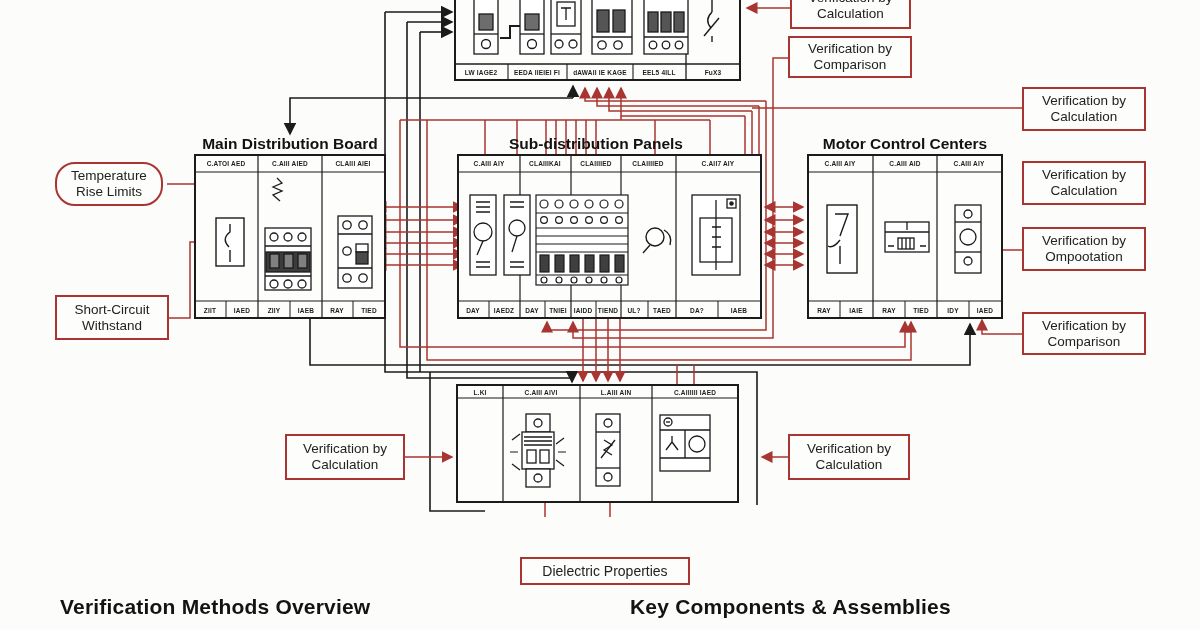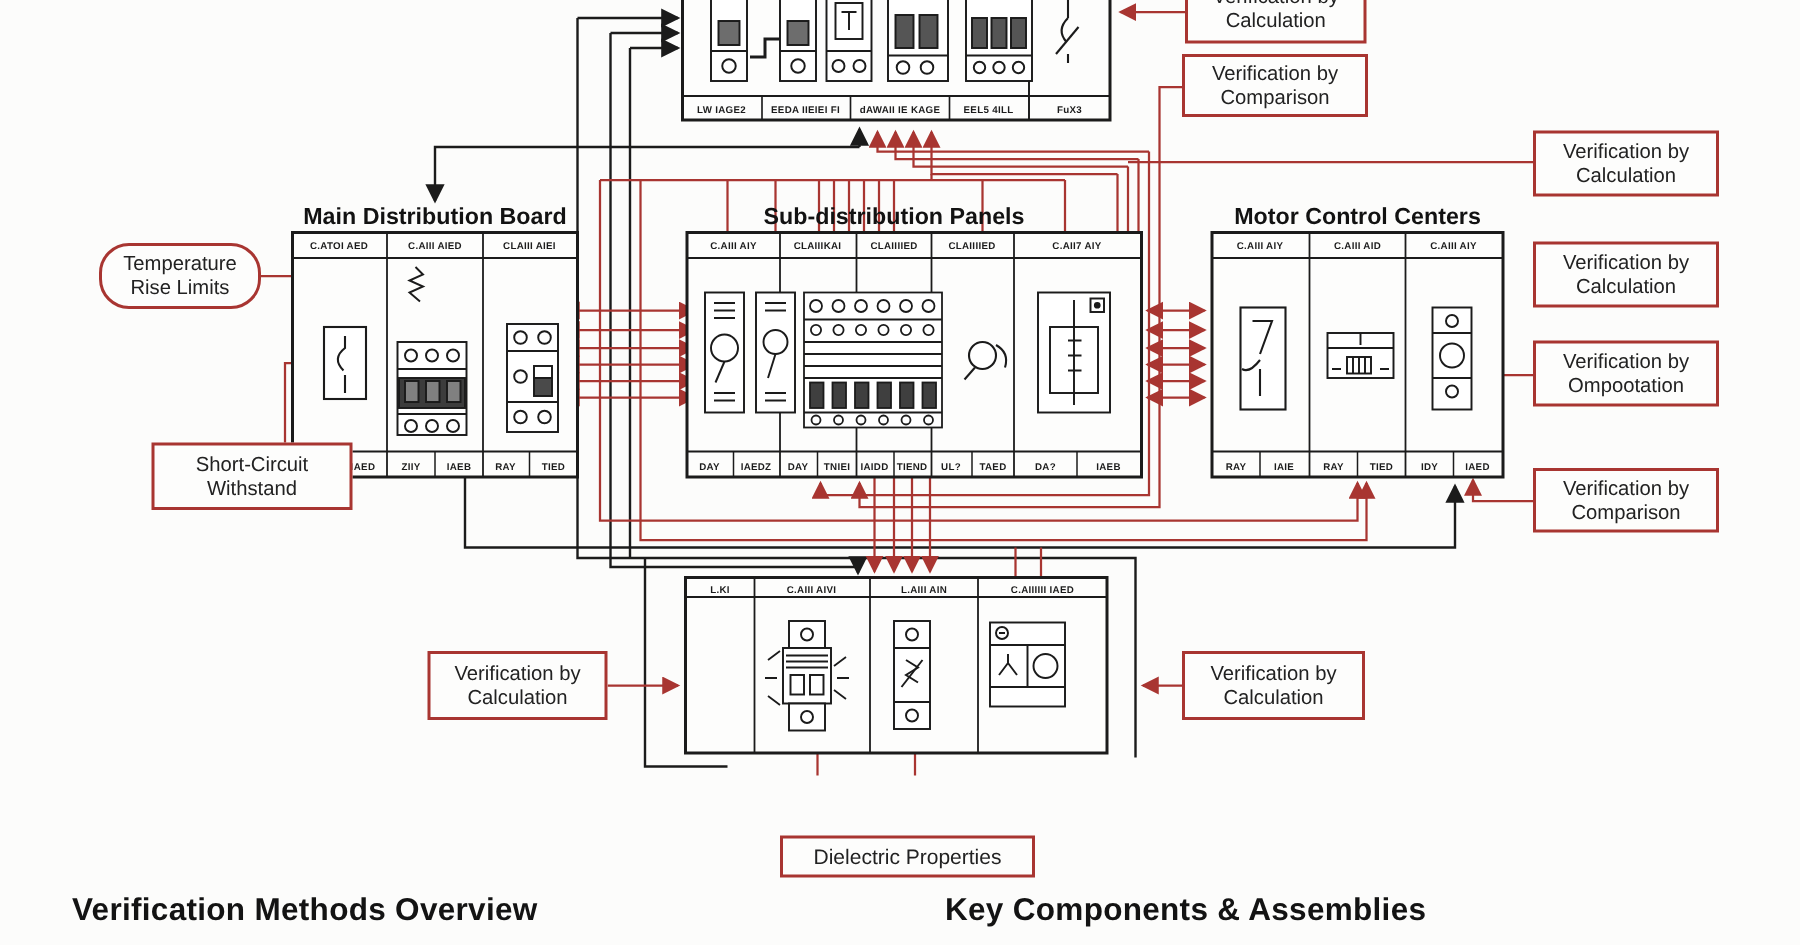--- a/index.html
+++ b/index.html
@@ -456,26 +456,26 @@
 <div class="callout" style="left:788px;top:36px;width:124px;height:42px;">Verification by
 Comparison</div>
 <div class="callout" style="left:1022px;top:87px;width:124px;height:44px;">Verification by
 Calculation</div>
 <div class="callout" style="left:1022px;top:161px;width:124px;height:44px;">Verification by
 Calculation</div>
 <div class="callout" style="left:1022px;top:227px;width:124px;height:44px;">Verification by
 Ompootation</div>
 <div class="callout" style="left:1022px;top:312px;width:124px;height:43px;">Verification by
 Comparison</div>
-<div class="callout" style="left:66px;top:162px;width:108px;height:44px;border-radius:20px;">Temperature
+<div class="callout" style="left:55px;top:162px;width:108px;height:44px;border-radius:20px;">Temperature
 Rise Limits</div>
-<div class="callout" style="left:55px;top:295px;width:134px;height:45px;margin-left:46px;">Short-Circuit
+<div class="callout" style="left:55px;top:295px;width:114px;height:45px;">Short-Circuit
 Withstand</div>
 <div class="callout" style="left:285px;top:434px;width:120px;height:46px;">Verification by
 Calculation</div>
 <div class="callout" style="left:788px;top:434px;width:122px;height:46px;">Verification by
 Calculation</div>
 <div class="callout small" style="left:520px;top:517px;width:170px;height:28px;margin-top:40px;">Dielectric Properties</div>
 
-<div class="footer-text" style="left:48px;top:595px;">Verification Methods Overview</div>
+<div class="footer-text" style="left:60px;top:595px;">Verification Methods Overview</div>
 <div class="footer-text" style="left:630px;top:595px;">Key Components &amp; Assemblies</div>
 
 </div>
 
 </body></html>

